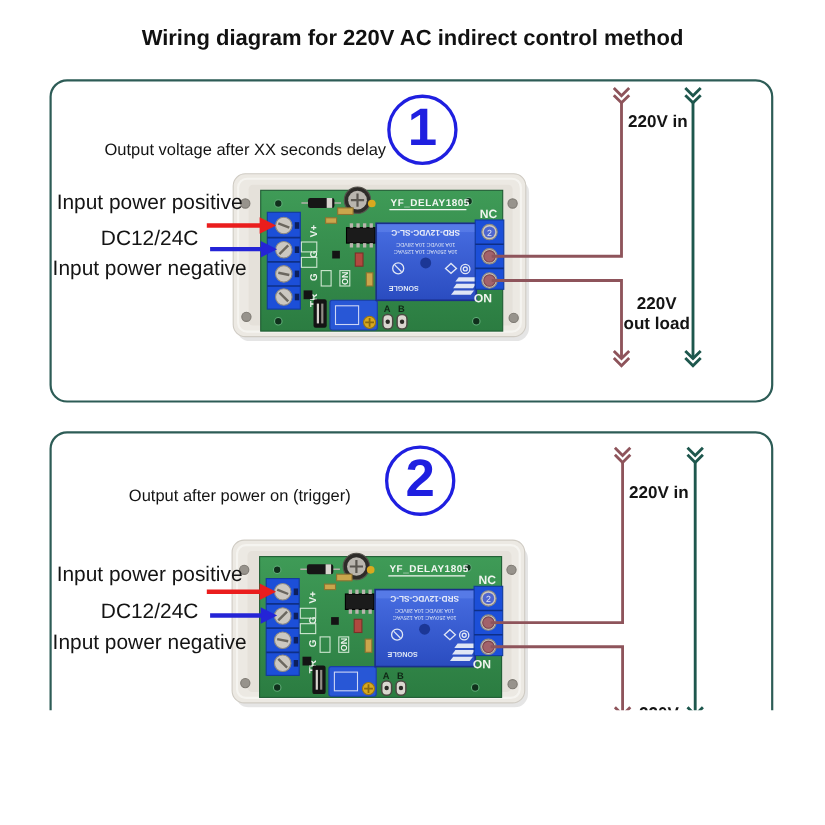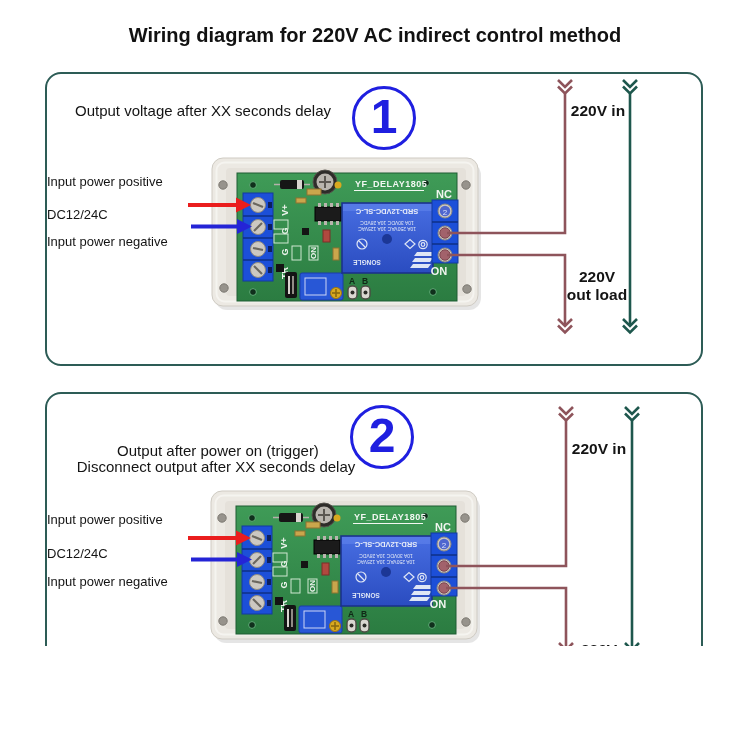--- a/index.html
+++ b/index.html
@@ -17,21 +17,21 @@
   }
   #panel1 { top:72px;  height:290px; }
   #panel2 { top:392px; height:292px; }
   .overlay { position:absolute; left:-2.5px; top:-2.5px; }
   .txt { position:absolute; font-size:15px; color:#141414; text-align:center; white-space:nowrap; }
   .badge {
     position:absolute; width:58px; height:58px; border:3px solid #1f1fe0; border-radius:50%;
     color:#1f1fe0; font-size:48px; font-weight:600; line-height:56px; text-align:center;
     background:transparent;
   }
-  .sidelbl { position:absolute; left:0; width:178px; font-size:13px; white-space:nowrap; }
+  .sidelbl { position:absolute; left:0; width:178px; text-align:center; font-size:19px; white-space:nowrap; }
   .wlbl { position:absolute; font-size:15.5px; text-align:center; white-space:nowrap;font-weight:bold; }
 </style>
 </head>
 <body>
 
 <div class="page">
 
   <div class="title">Wiring diagram for 220V AC indirect control method</div>
 
   <div class="panel" id="panel1">
@@ -212,21 +212,21 @@
       <g>
         <line x1="143" y1="133" x2="192" y2="133" stroke="#ea1d1d" stroke-width="4"></line>
         <polygon points="191,125.5 206,133 191,140.5" fill="#ea1d1d"></polygon>
       </g>
       <g>
         <line x1="146" y1="154.5" x2="193" y2="154.5" stroke="#2424d6" stroke-width="4"></line>
         <polygon points="192,147 207,154.5 192,162" fill="#2424d6"></polygon>
       </g>
     </svg>
 
-    <div class="txt" style="left:0px; top:28px; width:312px;">Output voltage after XX seconds delay</div>
+    <div class="txt" style="left:0px; top:54px; width:312px;padding-left:20px;">Output voltage after XX seconds delay</div>
     <div class="badge" style="left:305px; top:12px;">1</div>
 
     <div class="sidelbl" style="top:100px;">Input power positive</div>
     <div class="sidelbl" style="top:133px;">DC12/24C</div>
     <div class="sidelbl" style="top:160px;">Input power negative</div>
 
     <div class="wlbl" style="left:521px; top:28px; width:60px;">220V in</div>
     <div class="wlbl" style="left:504px; top:194px; width:92px; line-height:18px;">
       <div>220V</div>
       <div>out load</div>
@@ -401,21 +401,20 @@
         <line x1="143" y1="146" x2="192" y2="146" stroke="#ea1d1d" stroke-width="4"></line>
         <polygon points="191,138.5 206,146 191,153.5" fill="#ea1d1d"></polygon>
       </g>
       <g>
         <line x1="146" y1="167.5" x2="193" y2="167.5" stroke="#2424d6" stroke-width="4"></line>
         <polygon points="192,160 207,167.5 192,175" fill="#2424d6"></polygon>
       </g>
     </svg>
 
     <div class="txt" style="left:6px; top:48px; width:330px;">Output after power on (trigger)</div>
-    <div class="txt" style="left:0px; top:64px; width:338px;">Disconnect output after XX seconds delay</div>
     <div class="badge" style="left:303px; top:11px;">2</div>
 
     <div class="sidelbl" style="top:118px;">Input power positive</div>
     <div class="sidelbl" style="top:152px;">DC12/24C</div>
     <div class="sidelbl" style="top:180px;">Input power negative</div>
 
     <div class="wlbl" style="left:521px; top:46px; width:62px;">220V in</div>
     <div class="wlbl" style="left:523px; top:247px; width:58px;">220V</div>
     <div class="wlbl" style="left:503px; top:275px; width:95px;">out load</div>
   </div>

